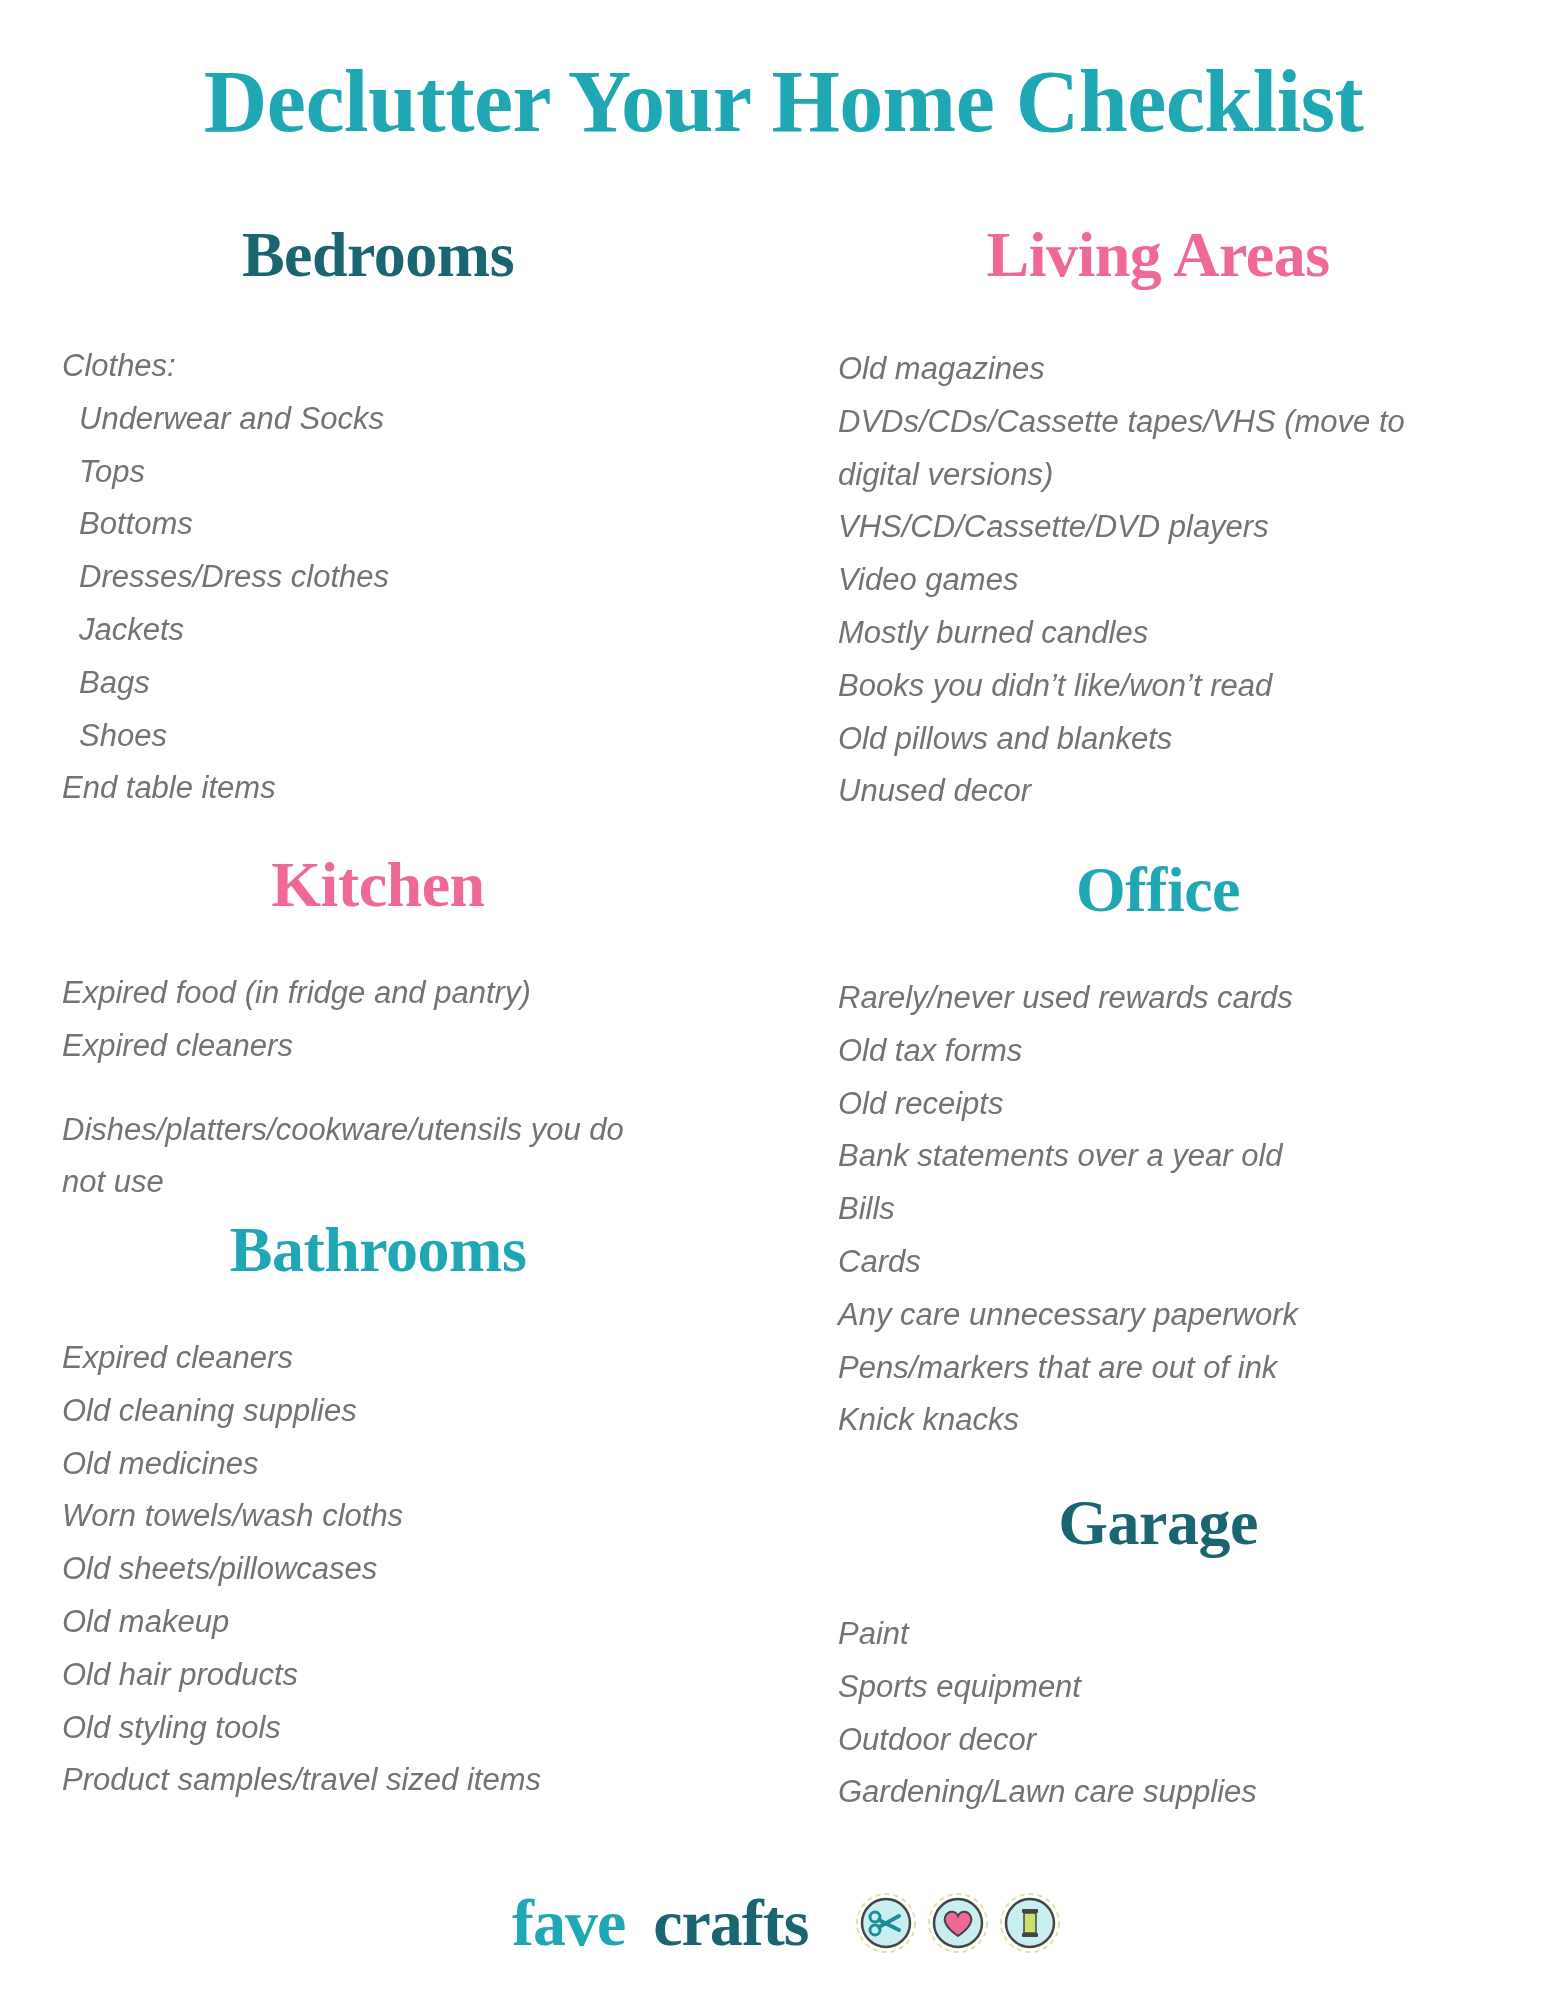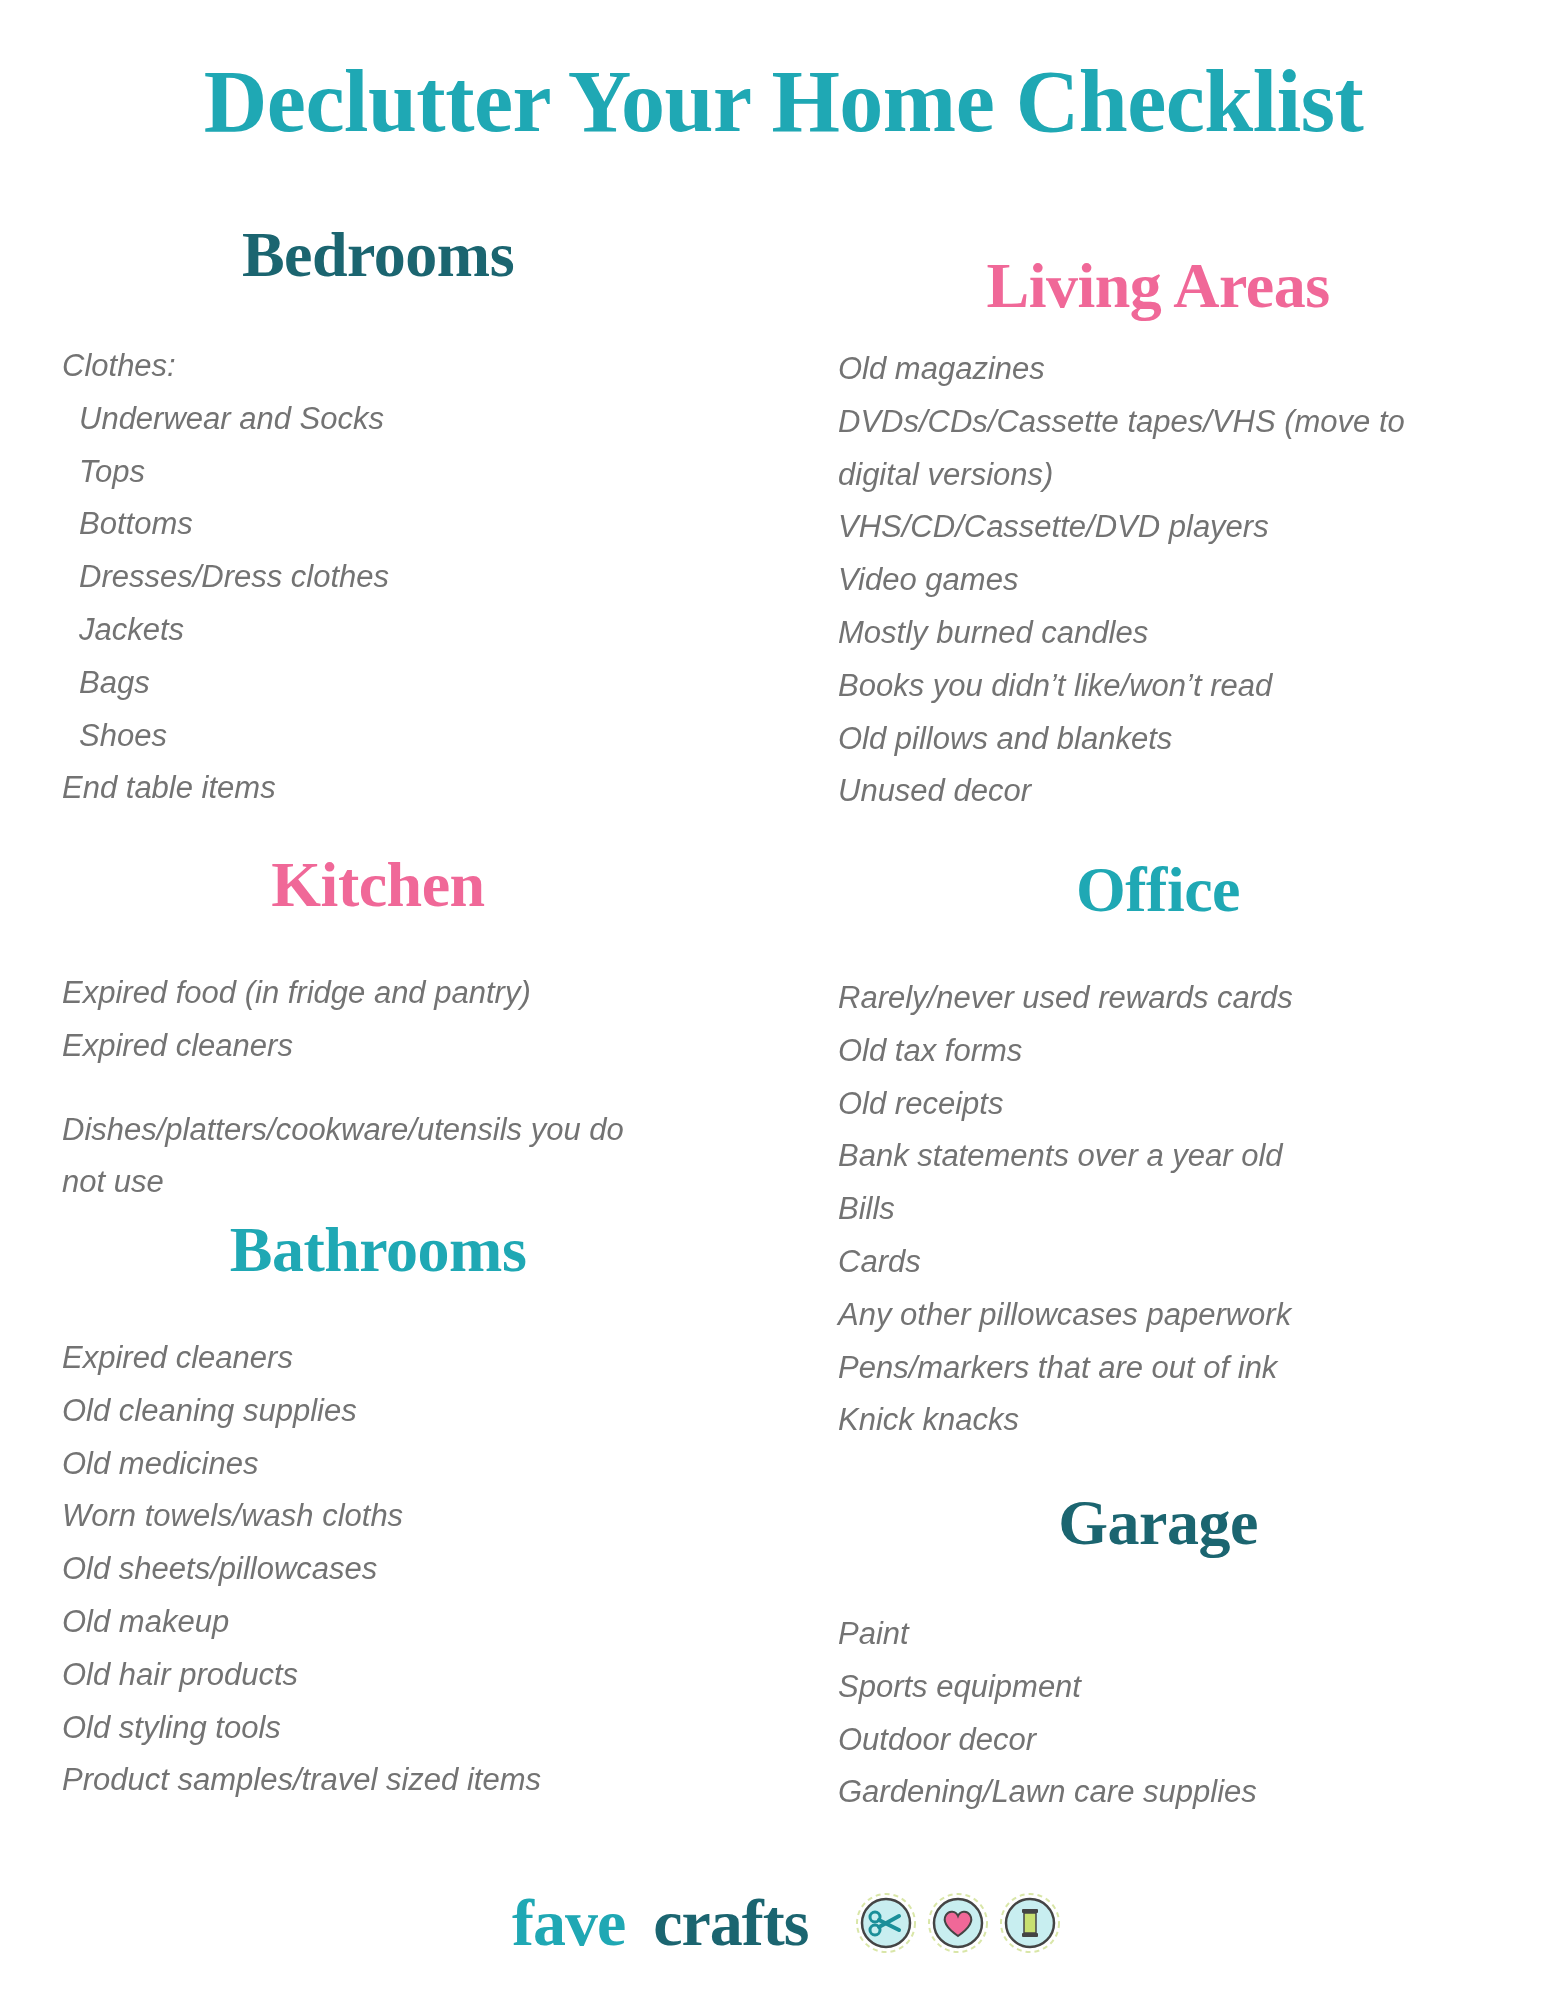--- a/index.html
+++ b/index.html
@@ -146,21 +146,21 @@
       <li class="item">Old hair products</li>
       <li class="item">Old styling tools</li>
       <li class="item">Product samples/travel sized items</li>
     </ul>
   </section>
 </div>
 
 <div class="column col-right">
 
   <section class="section" style="top:215px;">
-    <h2 class="section-heading" style="color:#f06898;margin-top:31px;">Living Areas</h2>
+    <h2 class="section-heading" style="color:#f06898;">Living Areas</h2>
     <ul class="item-list" style="top:128px;">
       <li class="item">Old magazines</li>
       <li class="item wrap">DVDs/CDs/Cassette tapes/VHS (move to digital versions)</li>
       <li class="item">VHS/CD/Cassette/DVD players</li>
       <li class="item">Video games</li>
       <li class="item">Mostly burned candles</li>
       <li class="item">Books you didn’t like/won’t read</li>
       <li class="item">Old pillows and blankets</li>
       <li class="item">Unused decor</li>
     </ul>
@@ -168,21 +168,21 @@
 
   <section class="section" style="top:850px;">
     <h2 class="section-heading" style="color:#1fa8b4;">Office</h2>
     <ul class="item-list" style="top:122px;">
       <li class="item">Rarely/never used rewards cards</li>
       <li class="item">Old tax forms</li>
       <li class="item">Old receipts</li>
       <li class="item">Bank statements over a year old</li>
       <li class="item">Bills</li>
       <li class="item">Cards</li>
-      <li class="item">Any other pillowcases paperwork</li>
+      <li class="item">Any care unnecessary paperwork</li>
       <li class="item">Pens/markers that are out of ink</li>
       <li class="item">Knick knacks</li>
     </ul>
   </section>
 
   <section class="section" style="top:1483px;">
     <h2 class="section-heading" style="color:#1b6570;">Garage</h2>
     <ul class="item-list" style="top:125px;">
       <li class="item">Paint</li>
       <li class="item">Sports equipment</li>

